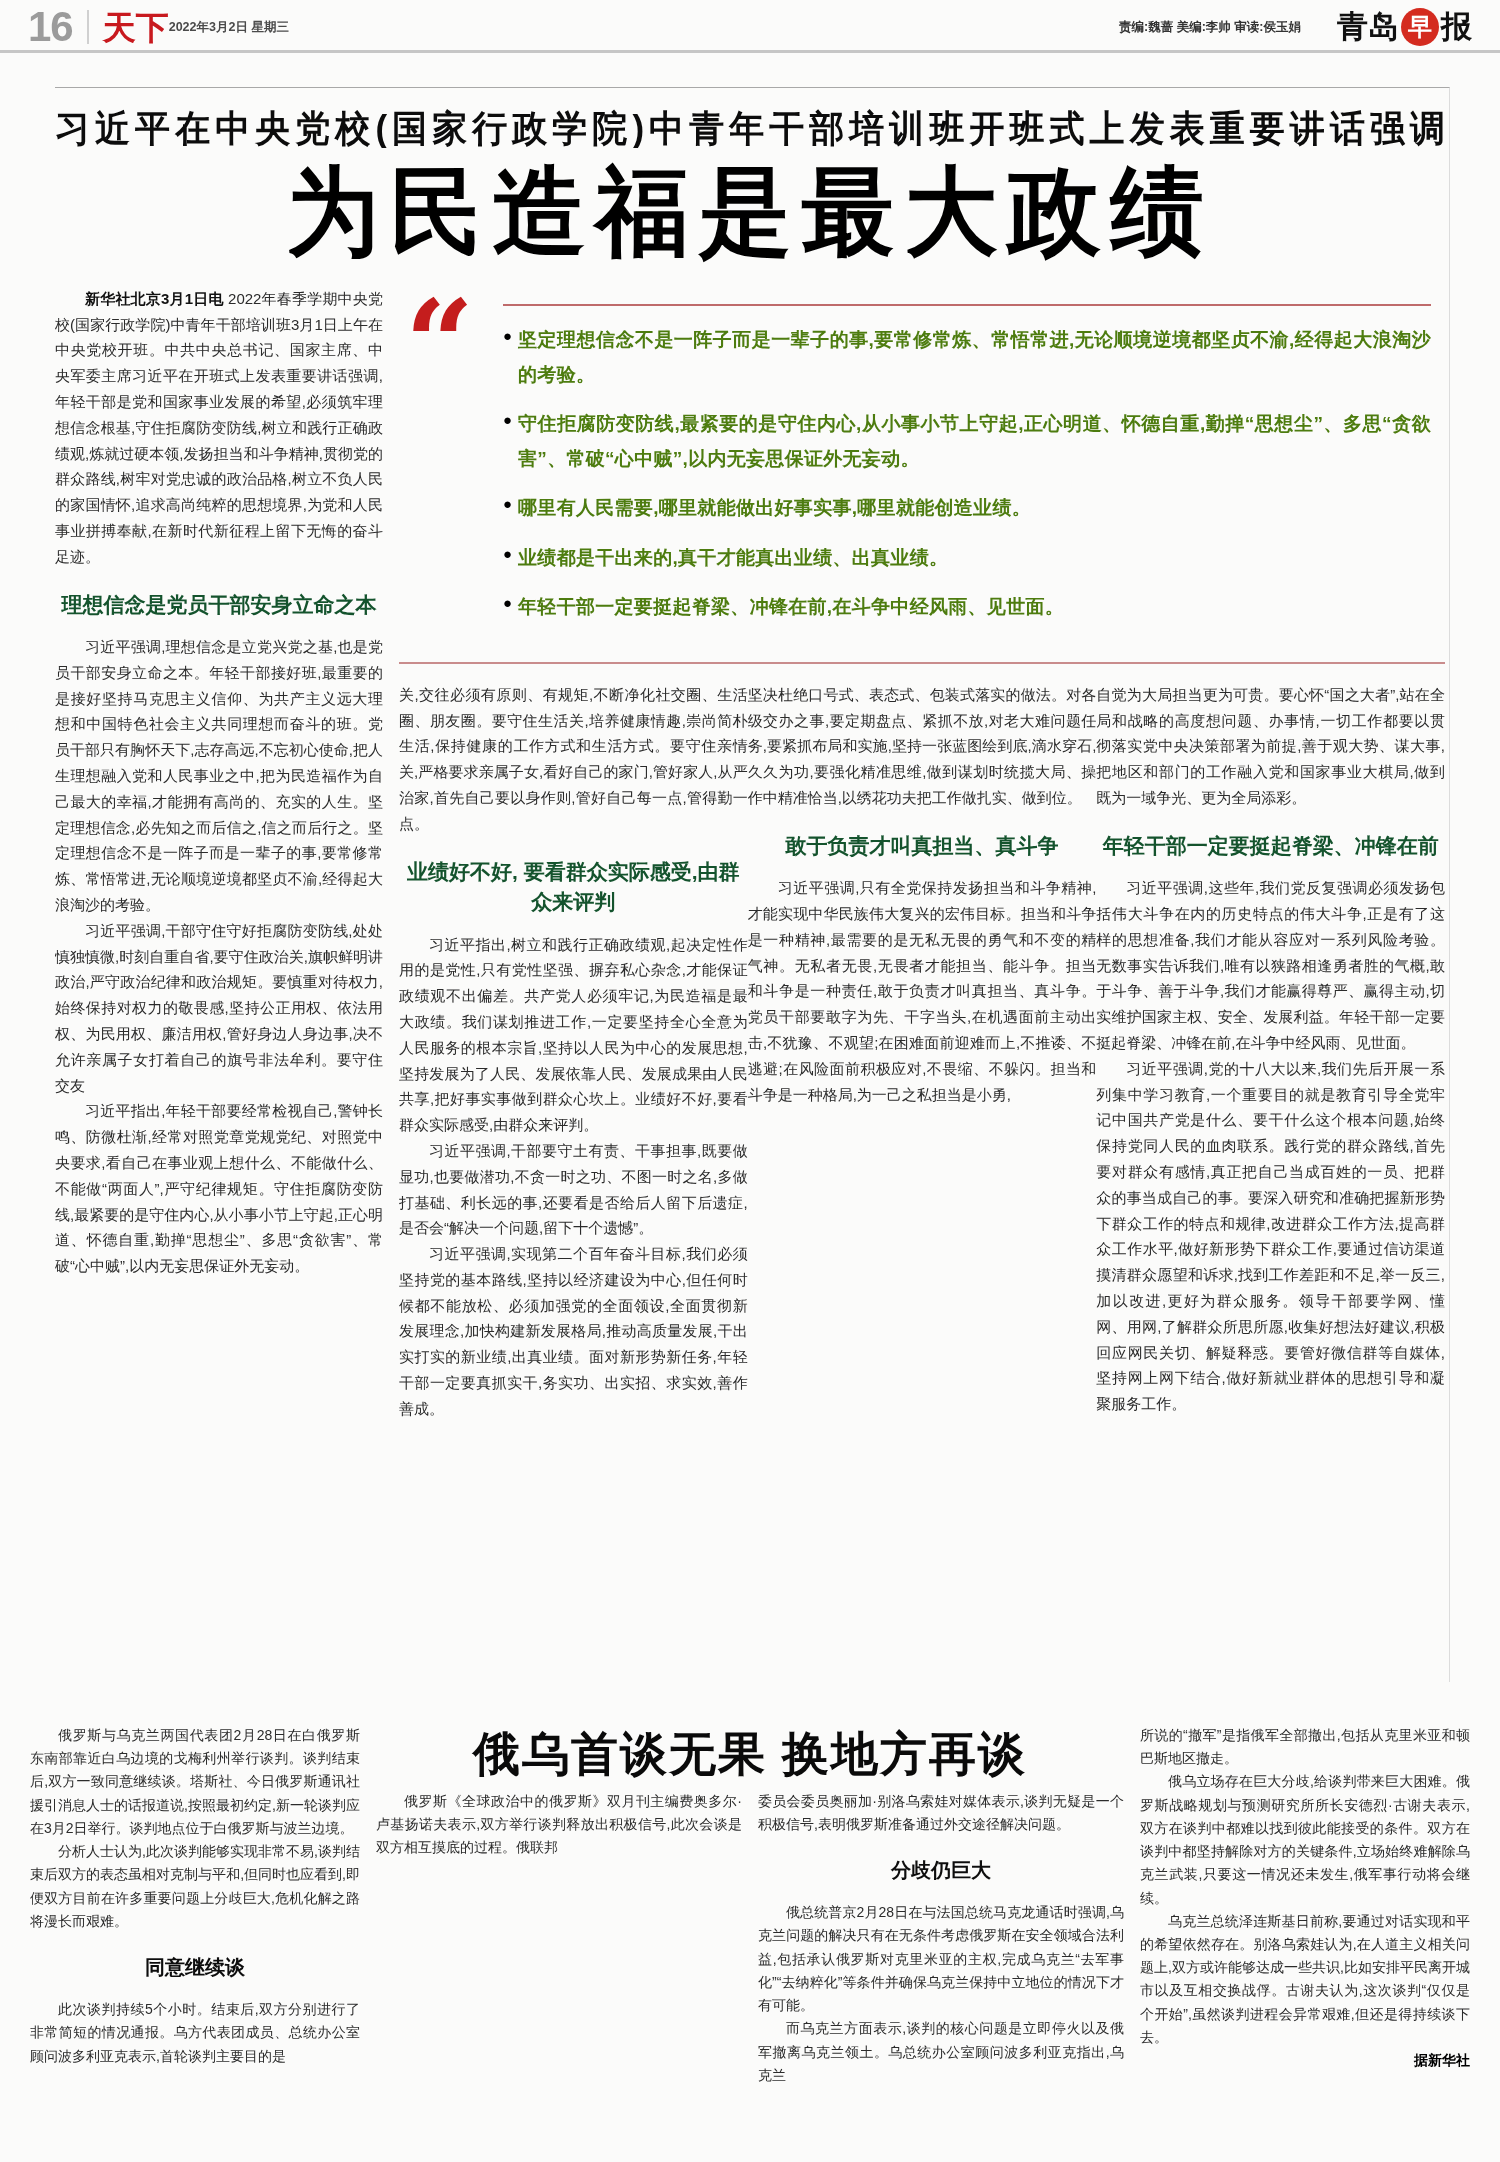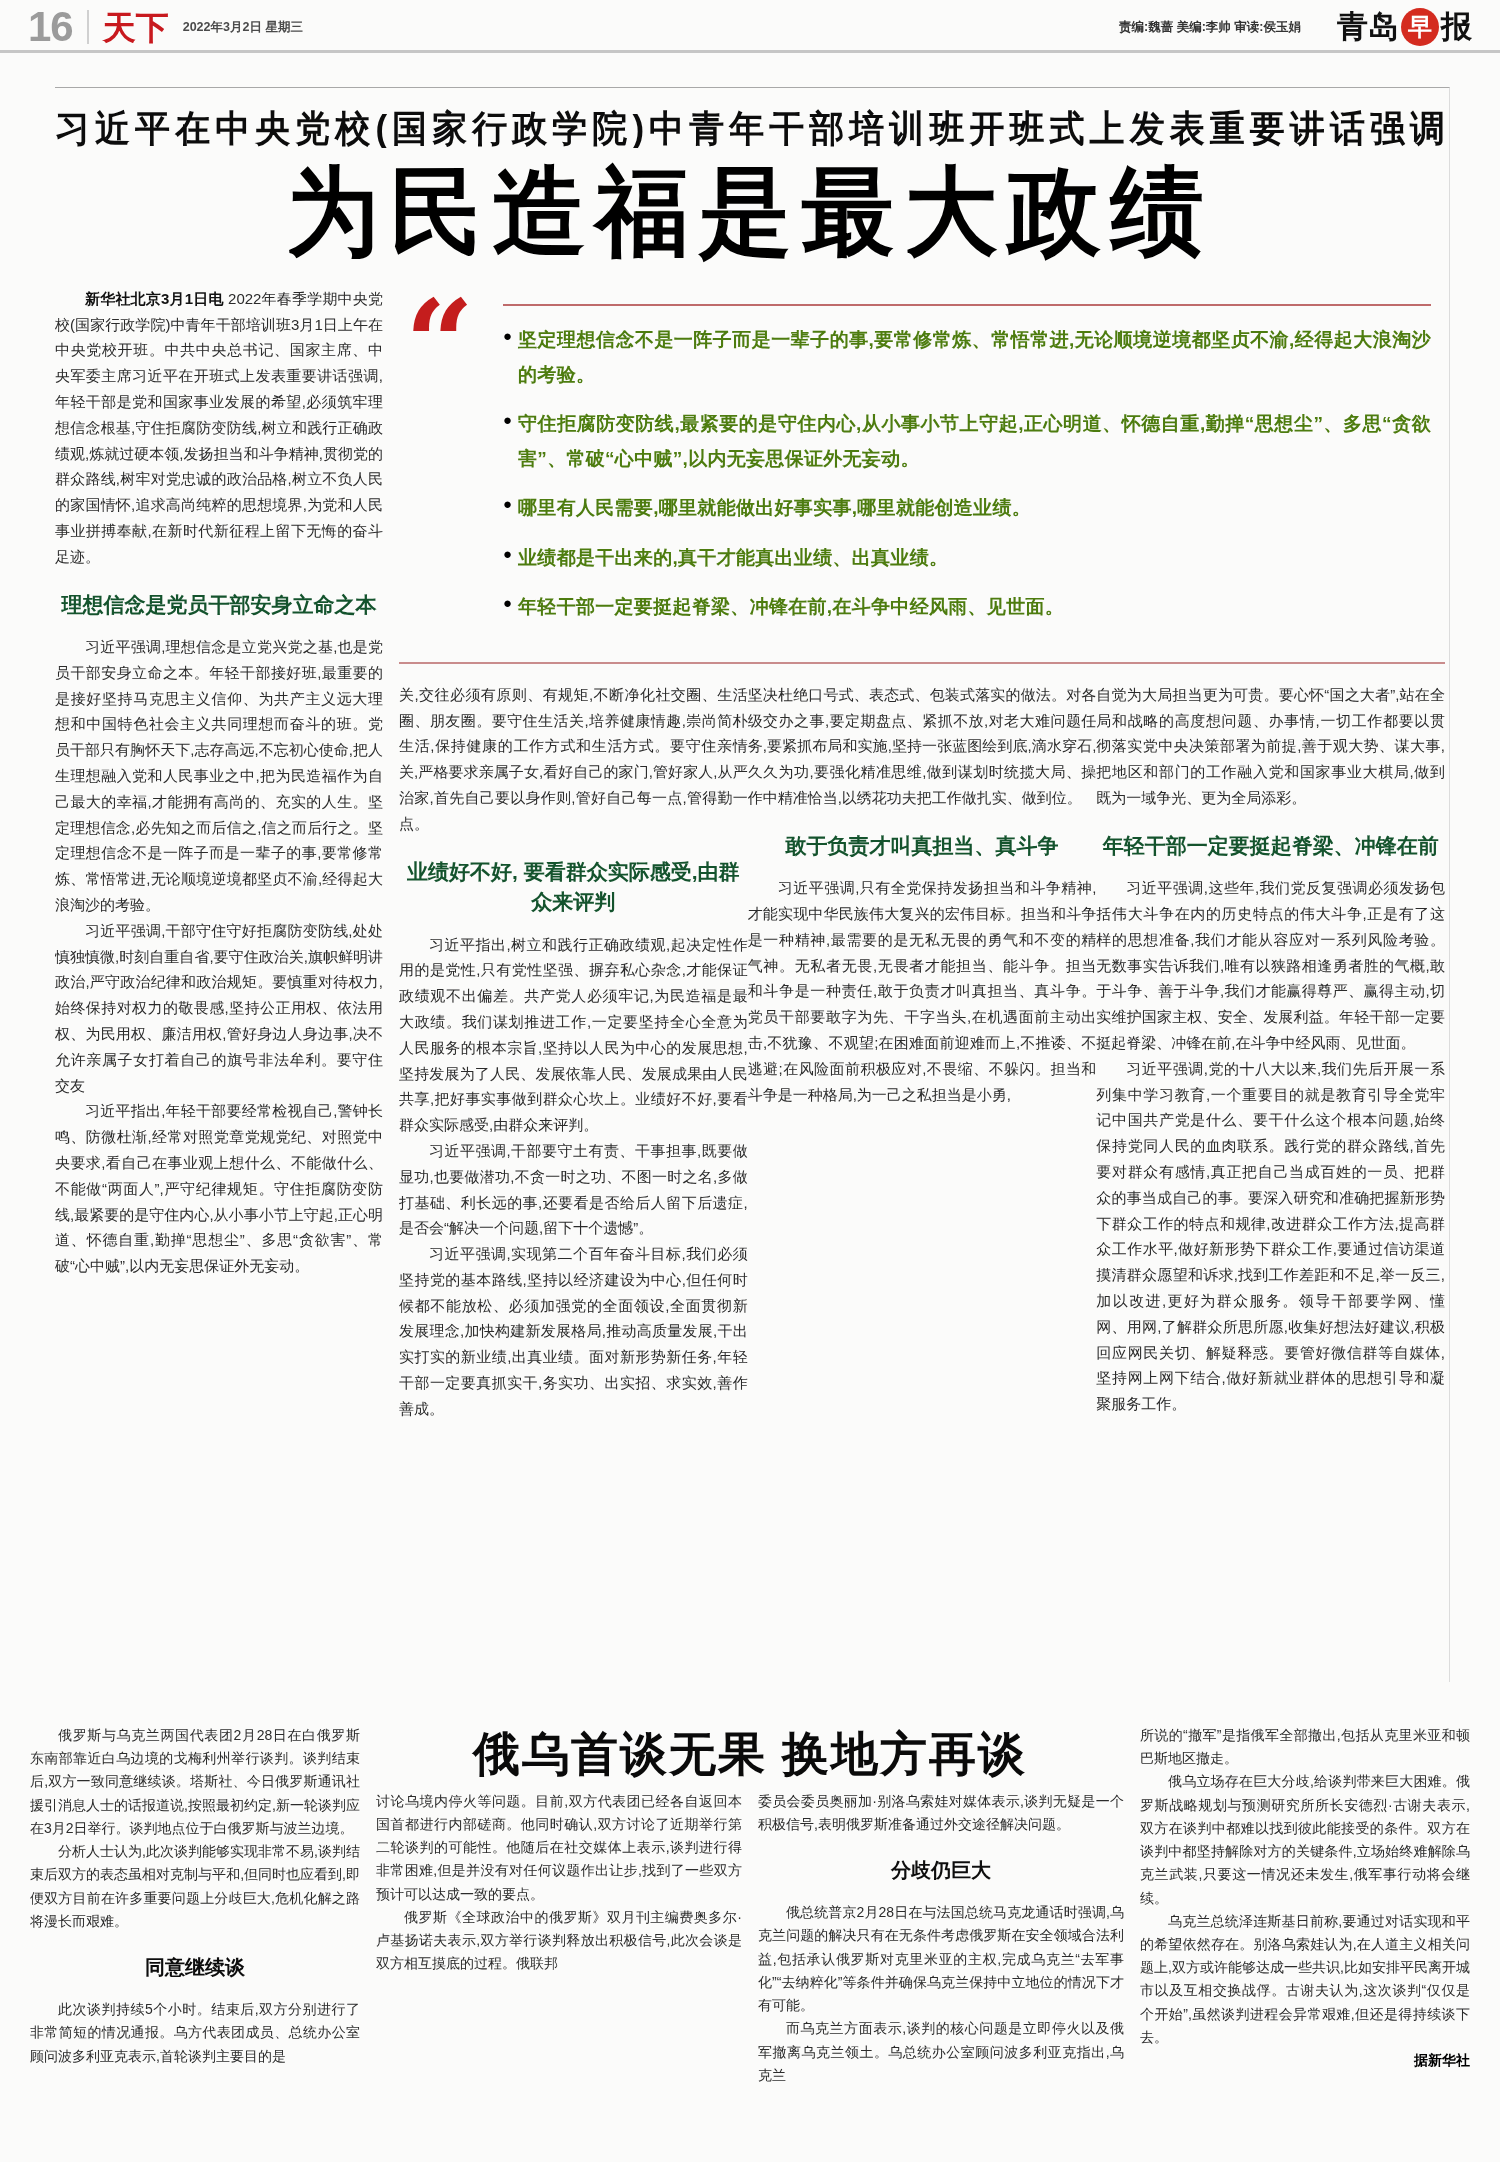--- a/index.html
+++ b/index.html
@@ -13,21 +13,21 @@
   .page-header{
     display:flex; align-items:center; justify-content:space-between;
     padding:8px 28px 4px 28px; height:50px;
   }
   .ph-left{ display:flex; align-items:center; }
   .page-num{
     font-size:42px; font-weight:bold; color:#9b9b9b; letter-spacing:-1px; line-height:1;
   }
   .ph-divider{ width:2px; height:34px; background:#d0d0d0; margin:0 14px; display:inline-block;}
   .section-name{ font-size:33px; font-weight:bold; color:#c8191e; line-height:1; }
-  .page-date{ font-size:12.5px; color:#4a4a4a; margin-left:14px; font-weight:bold; }
+  .page-date{ font-size:12.5px; color:#4a4a4a; font-weight:bold; }
   .ph-right{ display:flex; align-items:center; }
   .credits{ font-size:12.5px; color:#333; margin-right:36px; font-weight:bold; }
   .masthead{ display:flex; align-items:center; font-size:31px; font-weight:900; color:#111; }
   .logo-circle{
     width:38px; height:38px; border-radius:50%; background:#d42b1f; color:#fff;
     display:inline-flex; align-items:center; justify-content:center;
     font-size:24px; margin:0 2px;
   }
   .header-rule{ height:3px; background:#c6c6c6; width:100%; }
 
@@ -201,21 +201,20 @@
     <p>俄罗斯与乌克兰两国代表团2月28日在白俄罗斯东南部靠近白乌边境的戈梅利州举行谈判。谈判结束后,双方一致同意继续谈。塔斯社、今日俄罗斯通讯社援引消息人士的话报道说,按照最初约定,新一轮谈判应在3月2日举行。谈判地点位于白俄罗斯与波兰边境。</p>
     <p>分析人士认为,此次谈判能够实现非常不易,谈判结束后双方的表态虽相对克制与平和,但同时也应看到,即便双方目前在许多重要问题上分歧巨大,危机化解之路将漫长而艰难。</p>
     <div class="b-subhead">同意继续谈</div>
     <p>此次谈判持续5个小时。结束后,双方分别进行了非常简短的情况通报。乌方代表团成员、总统办公室顾问波多利亚克表示,首轮谈判主要目的是</p>
   </div>
 
   <div class="bottom-center">
     <h2 class="b-headline">俄乌首谈无果 换地方再谈</h2>
     <div class="bcols2">
       <div class="bcol">
-        <p class="cont">讨论乌境内停火等问题。目前,双方代表团已经各自返回本国首都进行内部磋商。他同时确认,双方讨论了近期举行第二轮谈判的可能性。他随后在社交媒体上表示,谈判进行得非常困难,但是并没有对任何议题作出让步,找到了一些双方预计可以达成一致的要点。</p>
         <p>俄罗斯《全球政治中的俄罗斯》双月刊主编费奥多尔·卢基扬诺夫表示,双方举行谈判释放出积极信号,此次会谈是双方相互摸底的过程。俄联邦</p>
       </div>
       <div class="bcol">
         <p class="cont">委员会委员奥丽加·别洛乌索娃对媒体表示,谈判无疑是一个积极信号,表明俄罗斯准备通过外交途径解决问题。</p>
         <div class="b-subhead">分歧仍巨大</div>
         <p>俄总统普京2月28日在与法国总统马克龙通话时强调,乌克兰问题的解决只有在无条件考虑俄罗斯在安全领域合法利益,包括承认俄罗斯对克里米亚的主权,完成乌克兰“去军事化”“去纳粹化”等条件并确保乌克兰保持中立地位的情况下才有可能。</p>
         <p>而乌克兰方面表示,谈判的核心问题是立即停火以及俄军撤离乌克兰领土。乌总统办公室顾问波多利亚克指出,乌克兰</p>
       </div>
     </div>
   </div>

